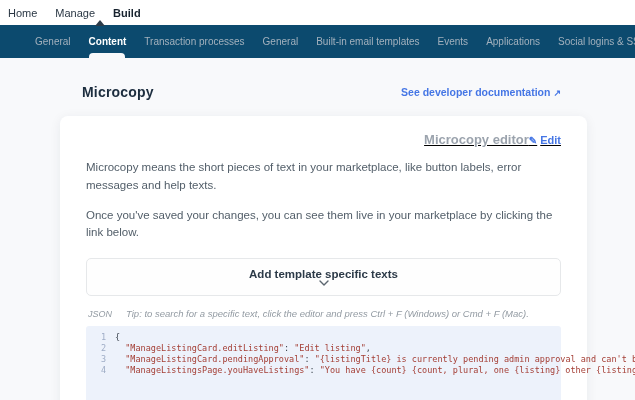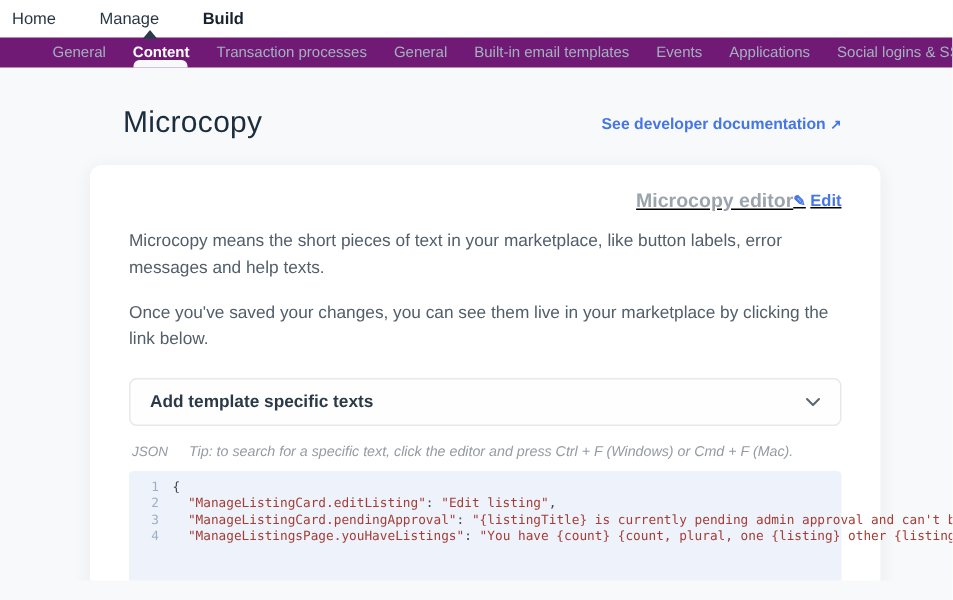--- a/index.html
+++ b/index.html
@@ -1,52 +1,52 @@
 <!DOCTYPE html>
 <html><head>
 <meta charset="utf-8">
 <style>
   * { margin:0; padding:0; box-sizing:border-box; }
   html,body { width:635px; height:400px; overflow:hidden; }
   body { font-family:"Liberation Sans", sans-serif; background:#f8f9fb; }
 
   
-  .topbar { height:25px; background:#ffffff; display:flex; align-items:center; padding-left:8px;gap:11px; }
+  .topbar { height:25px; background:#ffffff; display:flex; align-items:center; padding-left:8px; }
   .tb-item { font-size:11px; color:#2a3744; margin-right:18px; cursor:pointer; }
   .tb-item.active { font-weight:700; color:#17222e; }
 
   
-  .nav { position:relative; height:20px; background:#701a75; display:flex; align-items:center; padding-left:26px; }
+  .nav { position:relative; height:33px; background:#0c4a6e; display:flex; align-items:center; padding-left:26px; }
   .nav-pointer { position:absolute; top:-5px; left:95px; width:0; height:0;
     border-left:5px solid transparent; border-right:5px solid transparent; border-bottom:6px solid #2c3b4a; }
   .nav-item { position:relative; font-size:10px; color:#a3b1bd; padding:0 9px; height:100%; display:flex; align-items:center; cursor:pointer; white-space:nowrap; }
   .nav-item.active { color:#ffffff; font-weight:700;text-align:center; }
   .nav-item.active::after { content:""; position:absolute; left:50%; transform:translateX(-50%); bottom:0;
     width:36px; height:5px; background:#f8f9fb; border-radius:4px 4px 0 0; }
 
   
   .page { height:342px; background:#f8f9fb; overflow:hidden; }
   .heading-row { display:flex; justify-content:space-between; align-items:center; padding:26px 74px 16px 82px; }
-  .page-title { font-size:20px; font-weight:400; color:#1c2d3e; letter-spacing:.2px; }
+  .page-title { font-size:14px; font-weight:700; color:#1c2d3e; letter-spacing:.2px; }
   .link { color:#4576e5; text-decoration:none; cursor:pointer; }
   .doc-link { font-size:10.5px; font-weight:700;text-align:right; }
   .ext-icon { font-size:9px; margin-left:3px; }
 
   
   .card { margin:0 48px 0 60px; background:#ffffff; border-radius:8px;
     box-shadow:0 2px 12px rgba(30,40,60,.07); padding:16px 26px; height:330px; }
   .card-head { display:flex; justify-content:flex-end; align-items:center;text-decoration:underline; }
   .card-title { font-size:13px; font-weight:700; color:#9ba3ad; }
   .edit-link { font-size:11px; font-weight:700; }
   .pencil-icon { font-size:10px; margin-right:3px; }
   .card p { font-size:11.5px; line-height:1.55; color:#525e69; margin-top:12px; max-width:478px; }
   .mp-link { display:inline-block; margin-top:13px; font-size:11.5px; font-weight:700; }
 
   .accordion { margin-top:16px; border:1px solid #e6e8ea; border-radius:5px; background:#fefefe;
-    display:flex; justify-content:space-between; align-items:center; padding:9px 13px; cursor:pointer; }
+    display:flex; justify-content:space-between; align-items:center; padding:9px 13px; cursor:pointer;flex-direction:column; }
   .accordion-label { font-size:11.5px; font-weight:700; color:#2c3a48; }
 
   .tip-row { display:flex; align-items:baseline; margin-top:12px; padding-left:2px;font-style:italic; }
   .mode-label { font-size:9px; color:#939ba3; font-weight:400; margin-right:14px; }
   .tip-text { font-size:9.5px; color:#939ba3; }
 
   
   .editor { margin-top:7px; background:#edf2fb; border-radius:3px; padding:6px 0 0 0;
     font-family:"DejaVu Sans Mono", monospace; font-size:8.5px; line-height:11px; height:200px; cursor:text; }
   .code-row { display:flex; }

